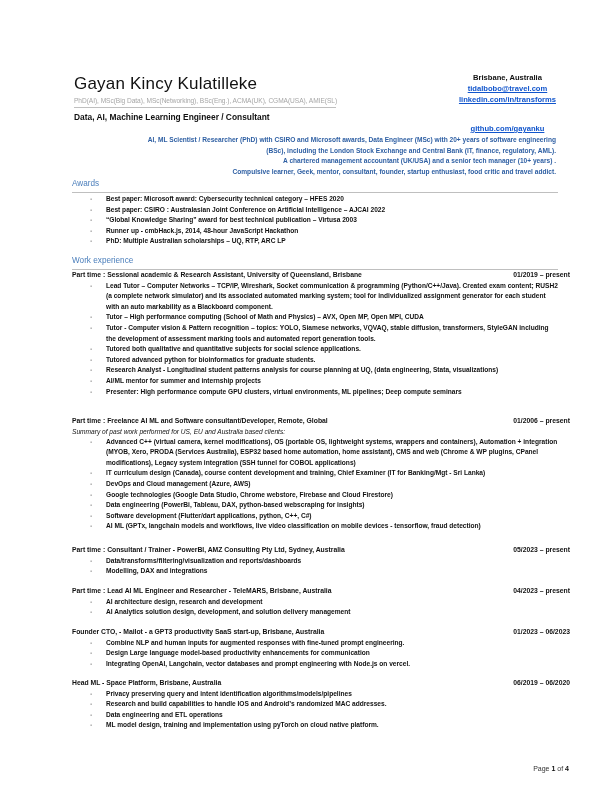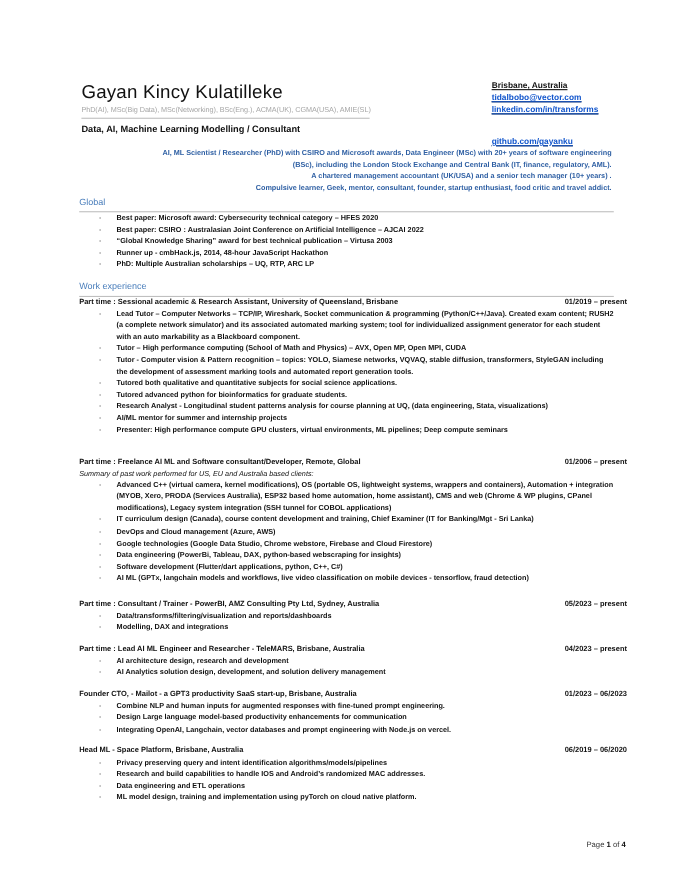--- a/index.html
+++ b/index.html
@@ -6,21 +6,21 @@
   body { width: 612px; height: 792px; position: relative; overflow: hidden;
          font-family: "Liberation Sans", sans-serif; color: #111; }
   .page { position: absolute; left: 0; top: 0; width: 612px; height: 745px; }
 
   .header { position: absolute; left: 74px; top: 72px; width: 482px; }
   .name { position: absolute; left: 0; top: 2px; font-size: 17px; color: #111; letter-spacing: 0.2px; white-space: nowrap; }
   .quals { position: absolute; left: 0; top: 25px; font-size: 6.6px; color: #a6a6a6; white-space: nowrap; letter-spacing: -0.05px; }
   .header-rule { position: absolute; left: 0; top: 35px; width: 262px; height: 0; border-top: 1px solid #bfbfbf; }
   .job-title { position: absolute; left: 0; top: 40px; font-size: 8.4px; font-weight: bold; color: #111; white-space: nowrap; }
 
-  .contact { position: absolute; right: 12px; top: 0; text-align: left; font-size: 7.6px; line-height: 11px; text-decoration: underline; }
+  .contact { position: absolute; right: 0; top: 0; text-align: center; font-size: 7.6px; line-height: 11px; }
   .contact .loc { font-weight: bold; color: #111; }
   .contact a { color: #1155cc; text-decoration: underline; font-weight: bold; display: block; }
   .contact .gh { margin-top: 18px; }
 
   .summary { position: absolute; left: 74px; top: 135px; width: 482px; text-align: right;
              color: #2e5fa3; font-size: 6.6px; line-height: 10.6px; font-weight: bold; }
   .summary div { white-space: nowrap; }
 
   .section-title { position: absolute; left: 72px; font-size: 8.2px; color: #4a7ebb; }
   .section-rule { position: absolute; left: 72px; width: 486px; border-top: 1px solid #bfbfbf; }
@@ -42,38 +42,38 @@
 </style>
 </head>
 <body>
 
 <div class="page">
 
   <div class="header">
     <div class="name">Gayan Kincy Kulatilleke</div>
     <div class="quals">PhD(AI), MSc(Big Data), MSc(Networking), BSc(Eng.), ACMA(UK), CGMA(USA), AMIE(SL)</div>
     <div class="header-rule"></div>
-    <div class="job-title">Data, AI, Machine Learning Modelling / Consultant</div>
+    <div class="job-title">Data, AI, Machine Learning Engineer / Consultant</div>
 
     <div class="contact">
       <div class="loc">Brisbane, Australia</div>
-      <a>tidalbobo@vector.com</a>
+      <a>tidalbobo@travel.com</a>
       <a>linkedin.com/in/transforms</a>
       <a class="gh">github.com/gayanku</a>
     </div>
   </div>
 
   <div class="summary">
     <div>AI, ML Scientist / Researcher (PhD) with CSIRO and Microsoft awards, Data Engineer (MSc) with 20+ years of software engineering</div>
     <div>(BSc), including the London Stock Exchange and Central Bank (IT, finance, regulatory, AML).</div>
     <div>A chartered management accountant (UK/USA) and a senior tech manager (10+ years) .</div>
     <div>Compulsive learner, Geek, mentor, consultant, founder, startup enthusiast, food critic and travel addict.</div>
   </div>
 
-  <div class="section-title" style="top:179px;">Global</div>
+  <div class="section-title" style="top:179px;">Awards</div>
   <div class="section-rule" style="top:192px;"></div>
   <div class="awards">
     <ul class="blist">
       <li>Best paper: Microsoft award: Cybersecurity technical category – HFES 2020</li>
       <li>Best paper: CSIRO : Australasian Joint Conference on Artificial Intelligence – AJCAI 2022</li>
       <li>“Global Knowledge Sharing” award for best technical publication – Virtusa 2003</li>
       <li>Runner up - cmbHack.js, 2014, 48-hour JavaScript Hackathon</li>
       <li>PhD: Multiple Australian scholarships – UQ, RTP, ARC LP</li>
     </ul>
   </div>

